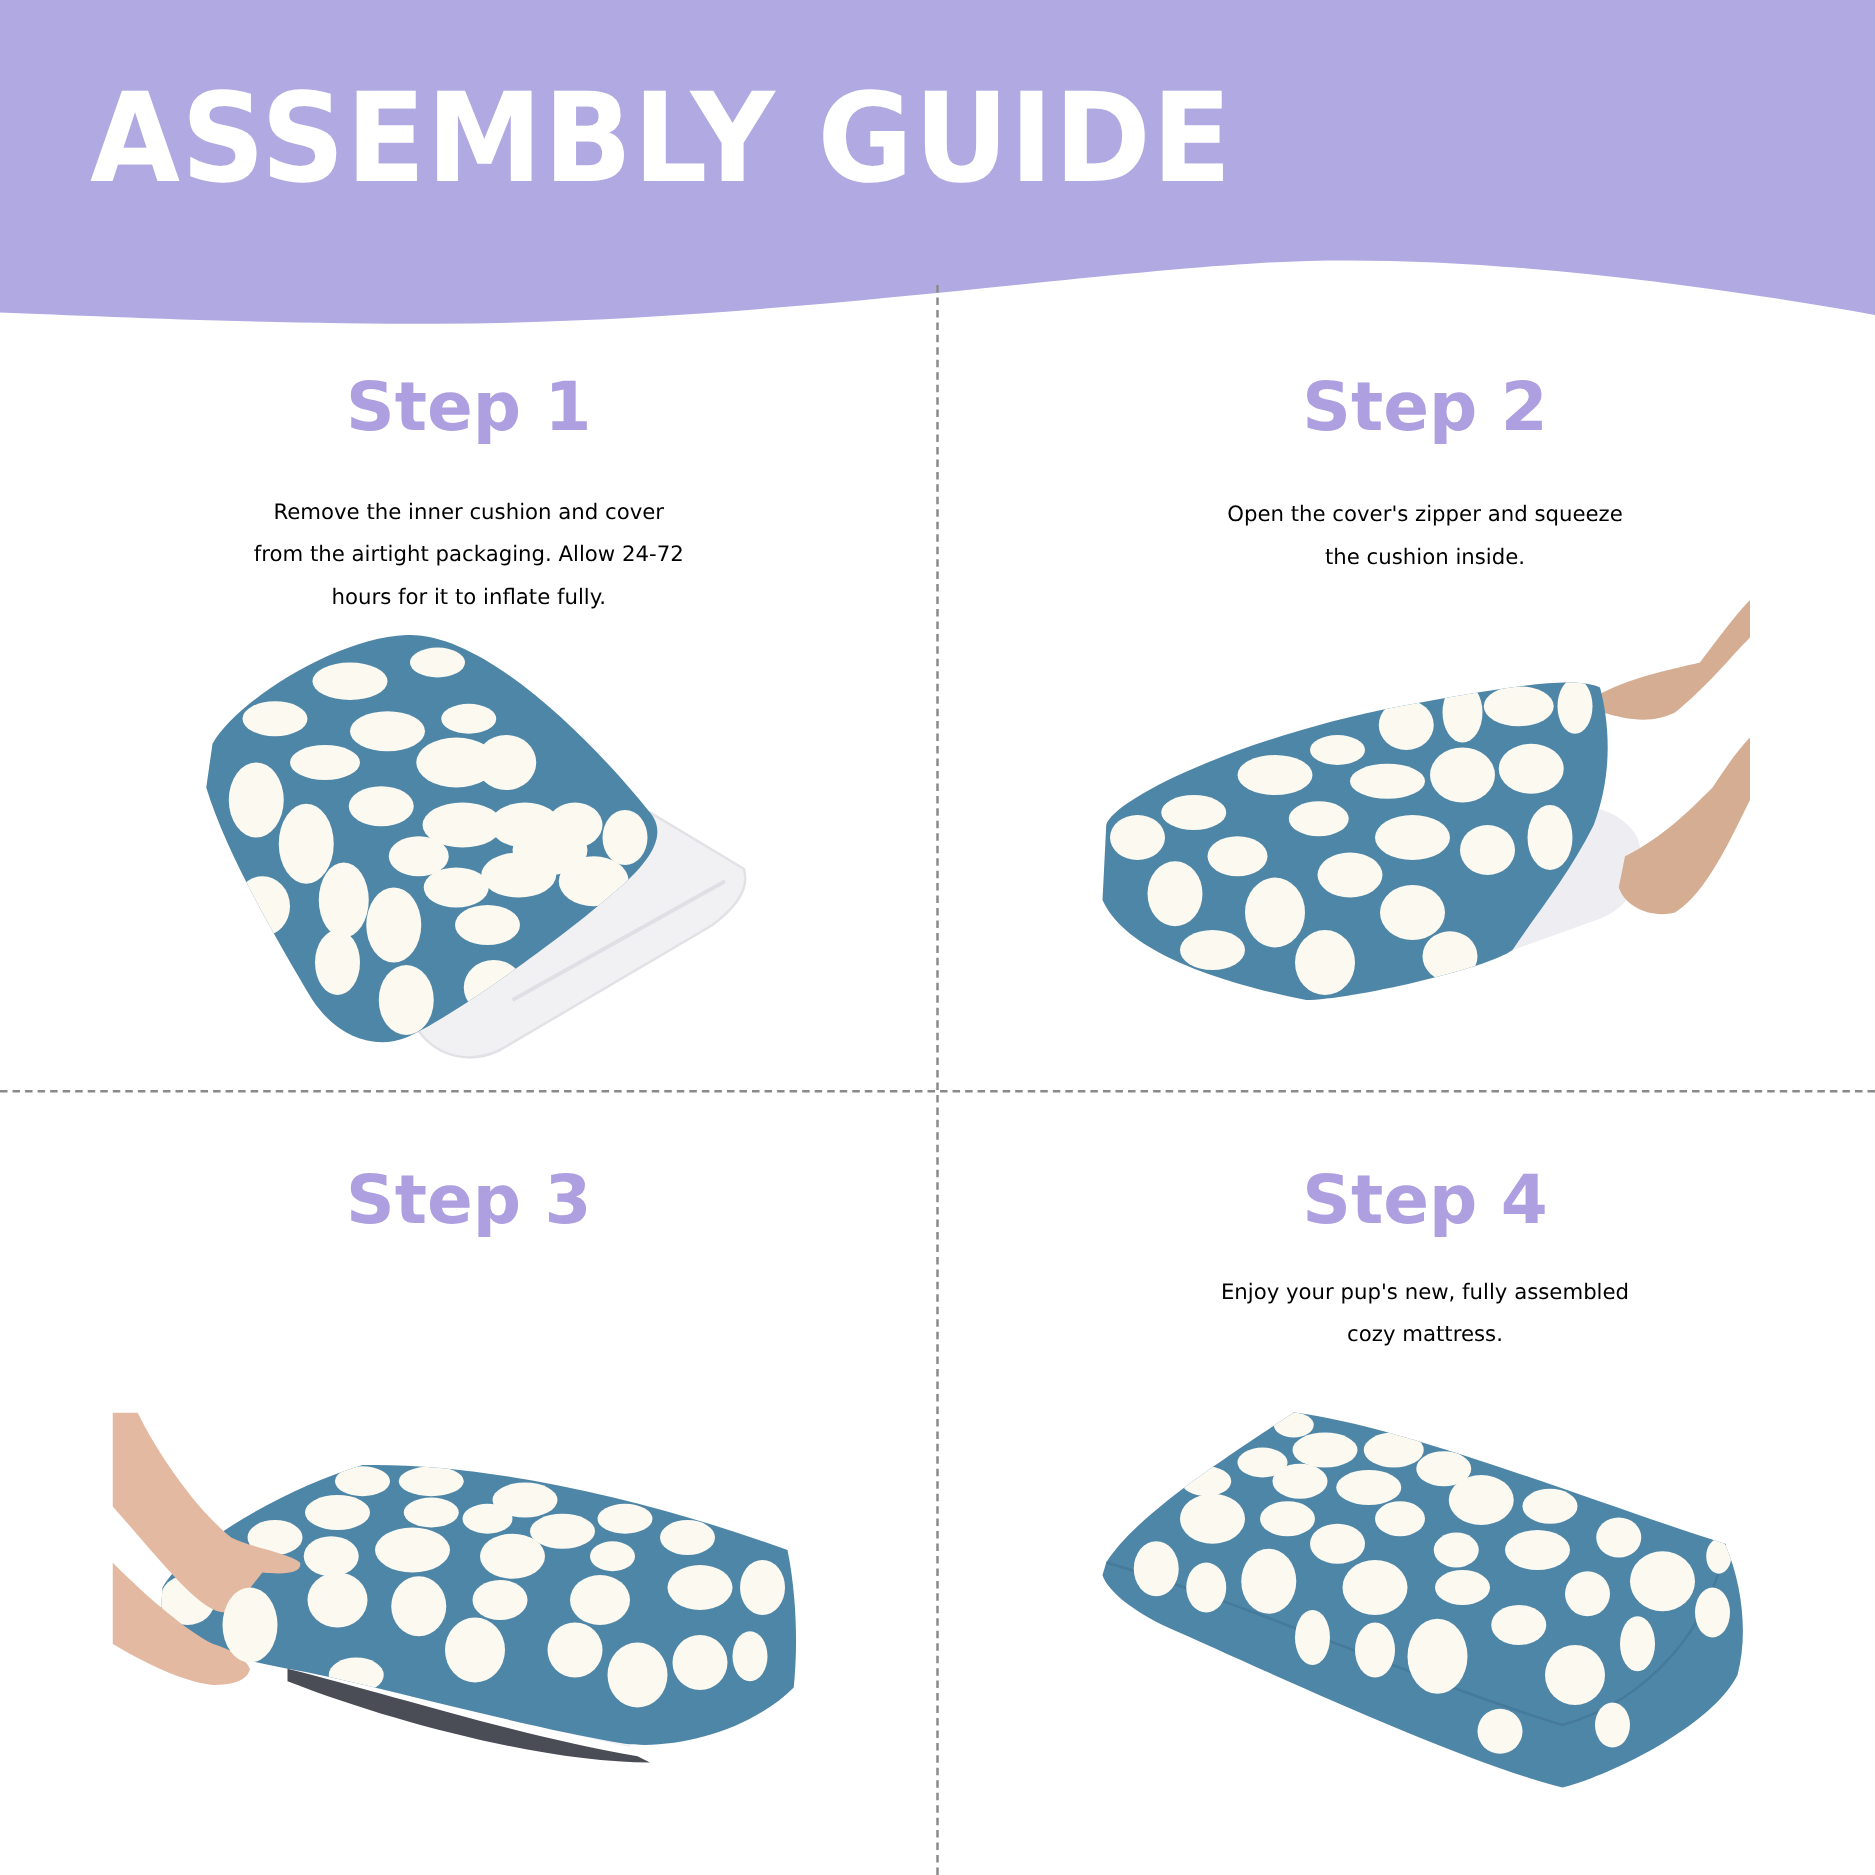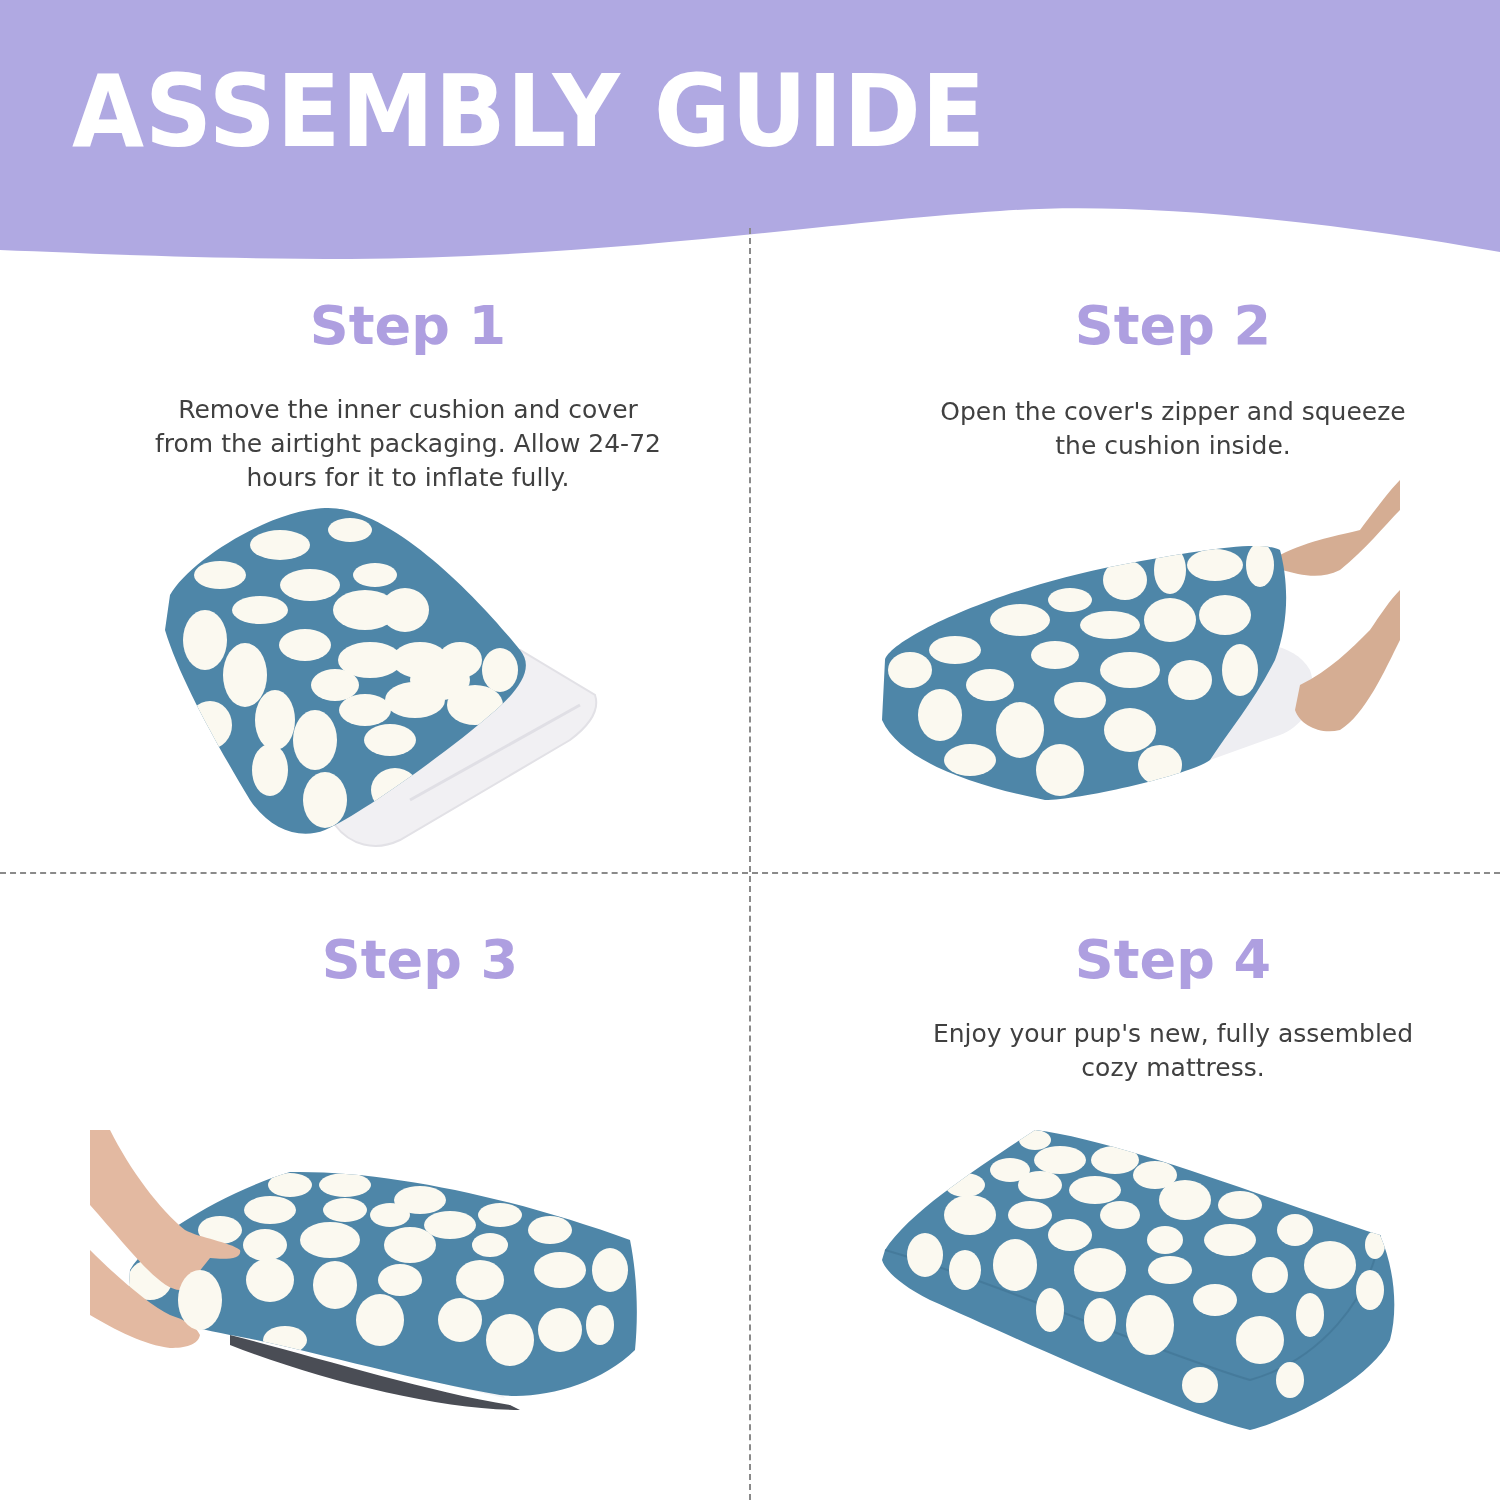--- a/index.html
+++ b/index.html
@@ -18,28 +18,28 @@
       transform: scaleX(0.94); transform-origin: left top;
     }
     .vdash {
       position: absolute; left: 749px; top: 228px; width: 0; height: 1272px;
       border-left: 2px dashed #8a8a8a;
     }
     .hdash {
       position: absolute; left: 0; top: 872px; width: 1500px; height: 0;
       border-top: 2px dashed #8a8a8a;
     }
-    .step { position: absolute; width: 750px; text-align: center; margin-left: 33px; }
+    .step { position: absolute; width: 750px; text-align: center; }
     .step-heading {
       font-family: "DejaVu Sans", sans-serif; font-weight: bold;
       font-size: 54px; color: #ae9fe0; line-height: 1; margin: 0;
     }
     .step-desc {
-      font-family: "DejaVu Sans", sans-serif; font-size: 25px;
-      color: #404040; line-height: 34px; margin: 0 auto; white-space: pre-line;
+      font-family: "DejaVu Sans", sans-serif; font-size: 17px;
+      color: #000000; line-height: 34px; margin: 0 auto; white-space: pre-line;
     }
     .illus { position: absolute; }
     .illus svg { display: block; }
   </style>
 </head>
 <body>
 
 <div class="banner">
   <svg width="1500" height="270" viewBox="0 0 1500 270">
     <path d="M0,0 L1500,0 L1500,252 C1350,225 1150,200 1000,211 C850,220 600,258 350,259 C200,259 80,253 0,250 Z" fill="#b0a9e2"></path>
@@ -140,21 +140,21 @@
         <ellipse cx="320" cy="210" rx="22" ry="20"></ellipse>
       <ellipse cx="100" cy="290" rx="26" ry="16"></ellipse>
         <ellipse cx="190" cy="300" rx="24" ry="26"></ellipse>
         <ellipse cx="260" cy="260" rx="26" ry="22"></ellipse>
       <ellipse cx="290" cy="295" rx="22" ry="20"></ellipse>
         <ellipse cx="370" cy="200" rx="18" ry="26"></ellipse>
     </g>
   </svg>
 </div>
 
-<div class="step" style="left:12px; top:933px;">
+<div class="step" style="left:0; top:933px;">
   <h2 class="step-heading">Step 3</h2>
 </div>
 <div class="illus" style="left:90px; top:1130px;">
   <svg width="560" height="330" viewBox="0 0 560 330">
     <defs>
       <clipPath id="c3">
           <path d="M40,140 C60,105 140,60 200,42 C300,40 430,70 540,110 C548,150 548,190 545,220 C510,255 450,270 410,265 C320,250 200,215 140,205 C90,195 50,185 38,170 Z"></path>
         </clipPath>
     </defs>
 

